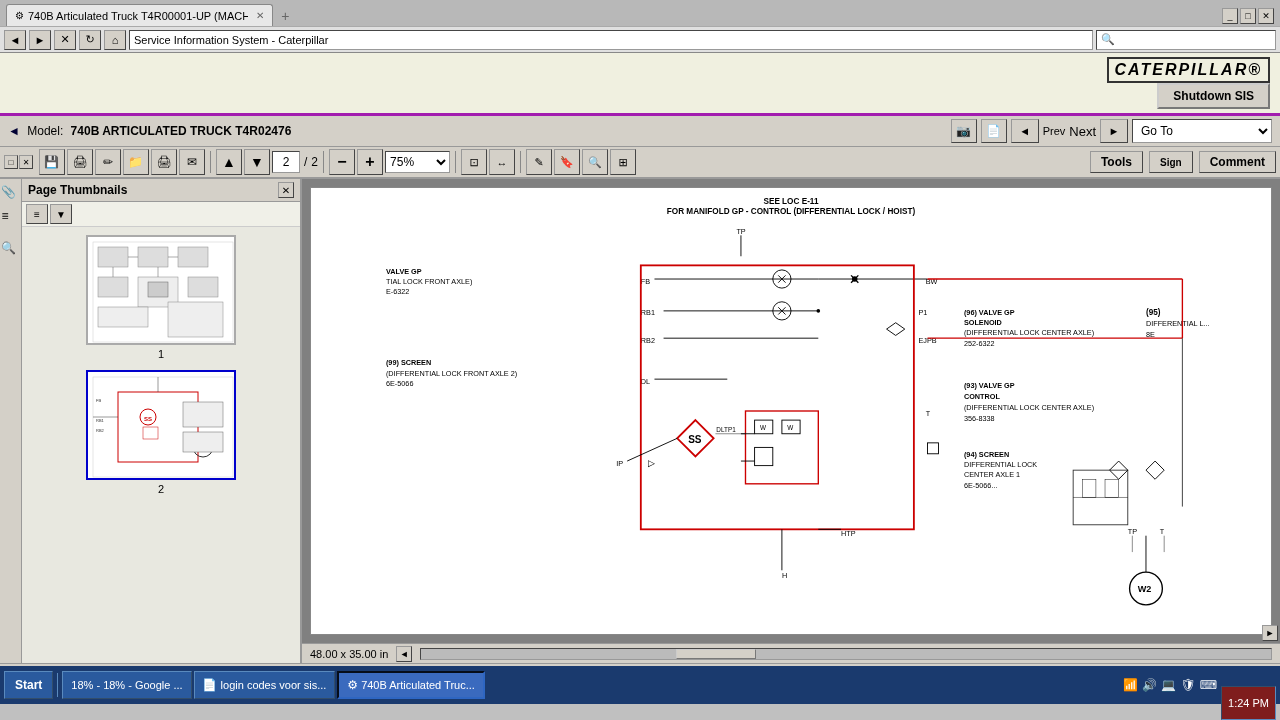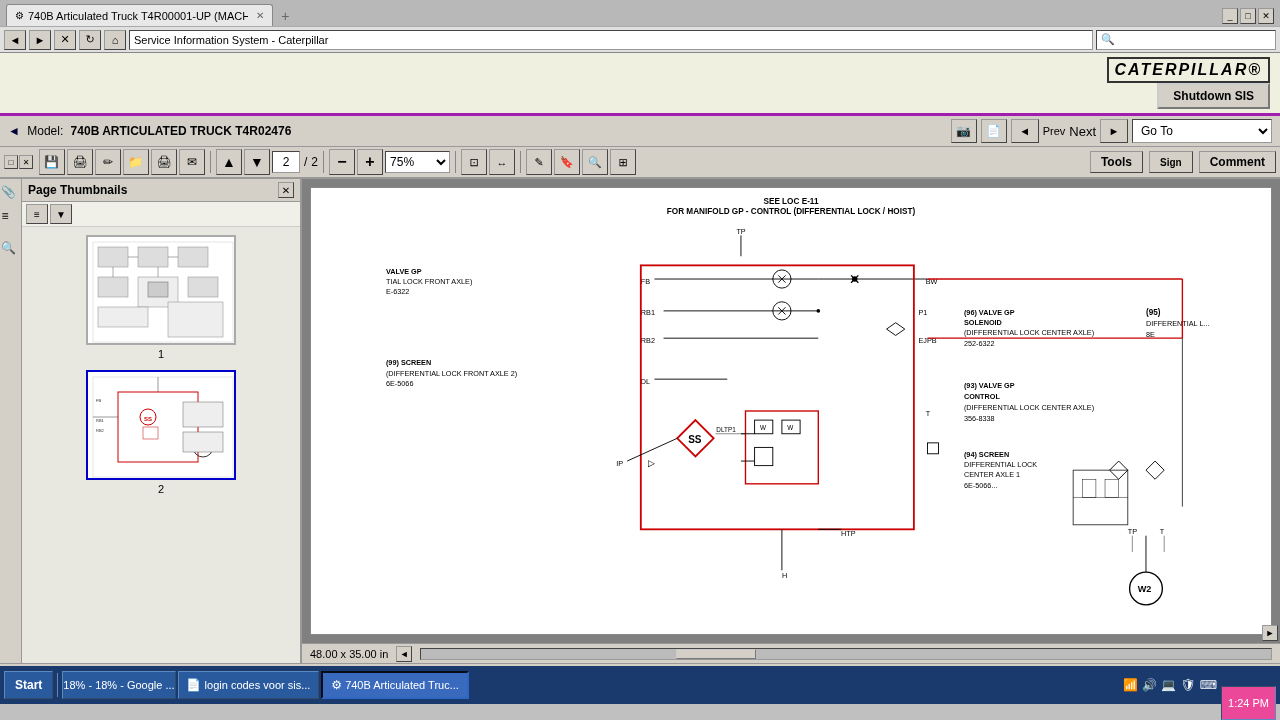--- a/index.html
+++ b/index.html
@@ -340,35 +340,35 @@
       <span style="font-size:10px;">🔍</span>
       <span style="width:50px; height:8px; background:#aaa; border:1px inset #888; display:inline-block;"></span>
       <span style="font-size:11px;margin-left:16px;">125%</span>
     </div>
   </div>
 </div>
 
 <div style="background:#1a3a6e; height:38px; display:flex; align-items:center; padding:2px 4px; gap:2px; position:fixed; bottom:16px; width:1280px;">
   <button style="background:#2a5a9e; border:1px outset #5a8abe; color:white; padding:2px 10px; font-size:12px; height:28px; cursor:pointer; font-weight:bold;">Start</button>
   <div style="width:1px; height:24px; background:#5a8abe; margin:0 2px;"></div>
-  <button style="background:#2a5a9e; border:1px outset #5a8abe; color:white; padding:2px 0; font-size:11px; height:28px; cursor:pointer; max-width:170px; overflow:hidden; white-space:nowrap;">
+  <button style="background:#2a5a9e; border:1px outset #5a8abe; color:white; padding:2px 8px; font-size:11px; height:28px; cursor:pointer; max-width:170px; overflow:hidden; white-space:nowrap;">
     <span>18% - 18% - Google ...</span>
   </button>
   <button style="background:#2a5a9e; border:1px outset #5a8abe; color:white; padding:2px 8px; font-size:11px; height:28px; cursor:pointer; max-width:160px; overflow:hidden; white-space:nowrap; display:flex; align-items:center; gap:3px;">
     <span style="font-size:12px;">📄</span>
     <span>login codes voor sis...</span>
   </button>
   <button style="background:#3a6abe; border:2px inset #1a3a6e; color:white; padding:2px 8px; font-size:11px; height:28px; cursor:pointer; max-width:160px; overflow:hidden; white-space:nowrap; display:flex; align-items:center; gap:3px;">
     <span style="font-size:12px;">⚙</span>
     <span>740B Articulated Truc...</span>
   </button>
 
   <div style="margin-left:auto; display:flex; align-items:center; gap:4px; color:white; font-size:11px;">
     <span style="font-size:12px;">📶</span>
     <span style="font-size:12px;">🔊</span>
     <span style="font-size:12px;">💻</span>
     <span style="font-size:12px;">🛡</span>
     <span style="font-size:12px;">⌨</span>
-    <div style="background:#ec4899; padding:10px 6px; border:1px inset #5a8abe;margin-top:36px;">
+    <div style="background:#7f1d1d; padding:10px 6px; border:1px inset #5a8abe;margin-top:36px;">
       <span>1:24 PM</span>
     </div>
   </div>
 </div>
 
 </body></html>

